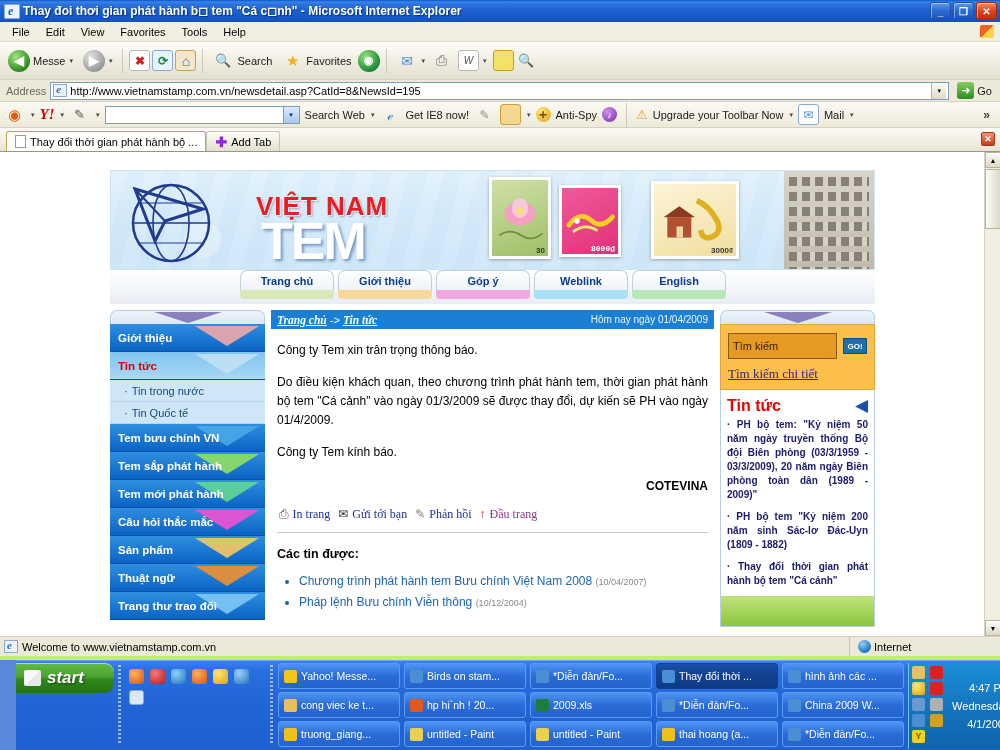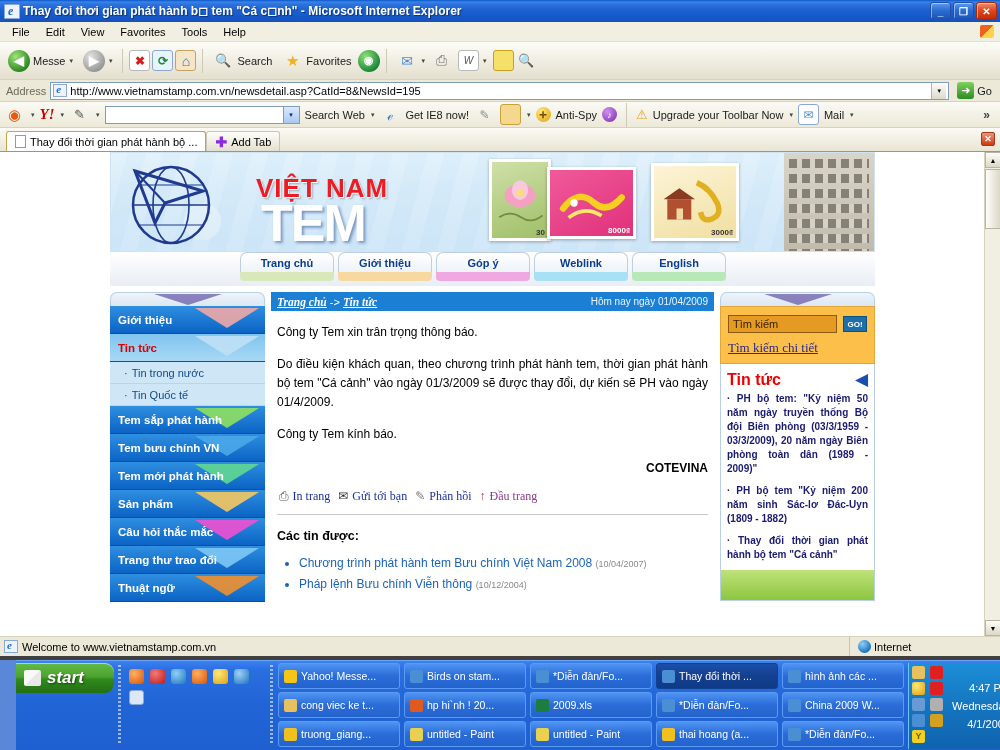--- a/index.html
+++ b/index.html
@@ -4,21 +4,21 @@
 <style>
   * { box-sizing: border-box; margin:0; padding:0; }
   html,body { width:1000px; height:750px; overflow:hidden; }
   body {
     font-family: "Liberation Sans", sans-serif;
     font-size: 11px;
     background:#5a87d8;
   }
 
   
-  #ie-window { position:absolute; left:0; top:0; width:1000px; height:660px; background:#404040; }
+  #ie-window { position:absolute; left:0; top:0; width:1000px; height:660px; background:#bef264; }
 
   
   .titlebar {
     height:22px;
     background: linear-gradient(to bottom,#0a57c8 0%,#3a84e8 9%,#2e73dd 18%,#1a5fd0 50%,#1555c6 90%,#1a4fae 100%);
     display:flex; align-items:center; padding:0 2px; position:relative;
   }
   .title-icon {
     width:16px;height:15px;margin:0 3px 0 2px;background:#eef3fb;
     border:1px solid #8aa9d4;border-radius:1px;position:relative;flex:none;
@@ -103,21 +103,21 @@
 
   
   .statusbar{height:20px;background:#ece9d8;border-top:1px solid #d6d2bd;display:flex;align-items:center;font-size:11px;}
   .sb-left{flex:1;display:flex;align-items:center;gap:4px;padding-left:4px;border-right:1px solid #c8c4b0;height:100%;}
   .sb-ie{width:14px;height:13px;background:#eef3fb;border:1px solid #8aa9d4;position:relative;flex:none;}
   .sb-ie::after{content:"e";position:absolute;left:2px;top:-2px;font:italic bold 11px "Liberation Serif",serif;color:#1a6fd4;}
   .sb-zone{width:150px;display:flex;align-items:center;gap:3px;padding-left:8px;}
   .globe{width:13px;height:13px;border-radius:50%;background:radial-gradient(circle at 35% 30%,#8fd0f5,#1d74c0 70%,#0d4f8f);}
 
   
-  .site{width:765px;margin:0 auto;}
+  .site{width:765px;margin:12px auto;padding-top:6px;}
   .banner{height:100px;position:relative;overflow:hidden;
           background:linear-gradient(to bottom,#dff0fb 0%,#cde6f8 40%,#bfdef4 100%);
           border:1px solid #cfe3f3;}
   .banner .pale{position:absolute;inset:0;opacity:.45;
     background:
       radial-gradient(circle at 12% 70%,#fff 0 18px,transparent 19px),
       repeating-linear-gradient(105deg,#eaf5fd 0 16px,#dceefb 16px 34px);}
   .globe-logo{position:absolute;left:14px;top:4px;width:96px;height:92px;}
   .vn-red{position:absolute;left:145px;top:20px;color:#ed1c24;font:bold 26px "Liberation Sans",sans-serif;
           letter-spacing:1px;text-shadow:1px 1px 0 #fff,2px 2px 2px rgba(0,0,0,.25);}
@@ -175,21 +175,21 @@
   .actions a.top{color:#8a3a8a;}
   .hr{height:1px;background:#c9c9c9;margin:10px 6px 0 6px;}
   .other-title{font-weight:bold;font-size:12.5px;padding:14px 0 0 6px;color:#000;}
   .other-list{padding:10px 0 0 28px;}
   .other-list li{color:#1b63b5;font-size:12px;line-height:20px;}
   .other-list li a{color:#1b63b5;text-decoration:none;}
   .other-list .date{color:#888;font-size:9px;}
 
   .searchbox{background:#fbbf4a;border:1px solid #e0a63a;padding:8px 7px 7px 7px;}
   .search-row{display:flex;align-items:center;gap:6px;}
-  .search-inp{flex:1;height:18px;background:#e59a24;border:1px solid #8a5a10;color:#3a2200;font-size:11px;
+  .search-inp{flex:1;height:26px;background:#e59a24;border:1px solid #8a5a10;color:#3a2200;font-size:11px;
               display:flex;align-items:center;padding-left:4px;}
   .go2{width:24px;height:16px;background:#1d6fa8;border:1px solid #0d4f80;color:#fff;font-size:8px;
        font-weight:bold;display:flex;align-items:center;justify-content:center;}
   .search-link{display:block;margin-top:7px;font:13px "Liberation Serif",serif;color:#2a2a8a;text-decoration:underline;}
 
   .newsbox{border:1px solid #b9cfe4;border-top:none;background:#fff;padding:5px 6px 0 6px;}
   .newsbox-head{display:flex;align-items:center;justify-content:space-between;padding-bottom:2px;}
   .newsbox-head .t{color:#e00;font:bold 16px "Liberation Sans",sans-serif;}
   .news-item{font-size:10px;font-weight:bold;color:#1a1a6e;line-height:14px;text-align:justify;margin-bottom:8px;}
   .news-foot{height:30px;margin:2px -6px 0 -6px;
@@ -366,21 +366,21 @@
           <div class="stamp" style="left:378px;top:6px;width:62px;height:82px;background:linear-gradient(160deg,#cfe0a8,#9fbf68);">
             <svg viewBox="0 0 62 82" style="width:100%;height:100%">
               <ellipse cx="31" cy="36" rx="17" ry="13" fill="#f4a0c0"></ellipse>
               <ellipse cx="31" cy="30" rx="9" ry="11" fill="#f8c8dc"></ellipse>
               <circle cx="31" cy="33" r="4" fill="#f5e070"></circle>
               <path d="M8 60 Q20 52 32 60 Q44 68 56 58" stroke="#6f8f3a" stroke-width="2" fill="none"></path>
             </svg>
             <span class="pv">30</span>
           </div>
 
-          <div class="stamp" style="left:436px;top:14px;width:89px;height:72px;background:linear-gradient(150deg,#f05a9a,#e0307a);">
+          <div class="stamp" style="left:448px;top:14px;width:62px;height:72px;background:linear-gradient(150deg,#f05a9a,#e0307a);font-family:Liberation Mono, monospace;">
             <svg viewBox="0 0 82 72" style="width:100%;height:100%">
               <path d="M10 42 Q26 20 44 36 Q58 48 74 30" stroke="#f5d020" stroke-width="7" fill="none" stroke-linecap="round"></path>
               <path d="M16 52 Q34 38 52 50" stroke="#ffe86a" stroke-width="4" fill="none"></path>
               <circle cx="22" cy="36" r="4" fill="#fff"></circle>
             </svg>
             <span class="pv" style="color:#fff">8000₫</span>
           </div>
 
           <div class="stamp" style="left:540px;top:10px;width:88px;height:78px;background:linear-gradient(160deg,#fdf4d8,#f0dfa0);">
             <svg viewBox="0 0 88 78" style="width:100%;height:100%">
@@ -440,46 +440,46 @@
               <div class="tri" style="border-top-color:#bfe0f5"></div>
               <span>Tin tức</span>
             </div>
             <div class="sub-item">
               <span>Tin trong nước</span>
             </div>
             <div class="sub-item">
               <span>Tin Quốc tế</span>
             </div>
             <div class="menu-item">
+              <div class="tri" style="border-top-color:#4aa8e8"></div>
+              <span>Tem bưu chính VN</span>
+            </div>
+            <div class="menu-item">
               <div class="tri" style="border-top-color:#8fe060"></div>
               <span>Tem sắp phát hành</span>
             </div>
             <div class="menu-item">
-              <div class="tri" style="border-top-color:#4aa8e8"></div>
-              <span>Tem bưu chính VN</span>
-            </div>
-            <div class="menu-item">
               <div class="tri" style="border-top-color:#60d890"></div>
               <span>Tem mới phát hành</span>
             </div>
             <div class="menu-item">
+              <div class="tri" style="border-top-color:#f050d0"></div>
+              <span>Câu hỏi thắc mắc</span>
+            </div>
+            <div class="menu-item">
               <div class="tri" style="border-top-color:#f5c860"></div>
               <span>Sản phẩm</span>
             </div>
             <div class="menu-item">
-              <div class="tri" style="border-top-color:#f050d0"></div>
-              <span>Câu hỏi thắc mắc</span>
+              <div class="tri" style="border-top-color:#f09030"></div>
+              <span>Thuật ngữ</span>
             </div>
             <div class="menu-item">
               <div class="tri" style="border-top-color:#7ec8f5"></div>
               <span>Trang thư trao đổi</span>
-            </div>
-            <div class="menu-item">
-              <div class="tri" style="border-top-color:#f09030"></div>
-              <span>Thuật ngữ</span>
             </div>
           </div>
 
           <div class="col-mid">
             <div class="crumbbar">
               <div>
                 <a>Trang chủ</a>
                 <span style="font-size:11px">-&gt;</span>
                 <a>Tin tức</a>
               </div>

